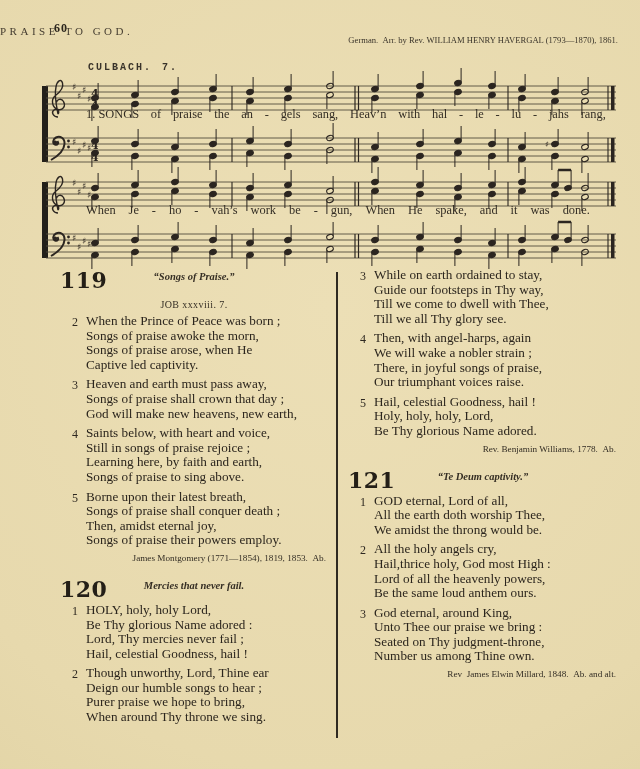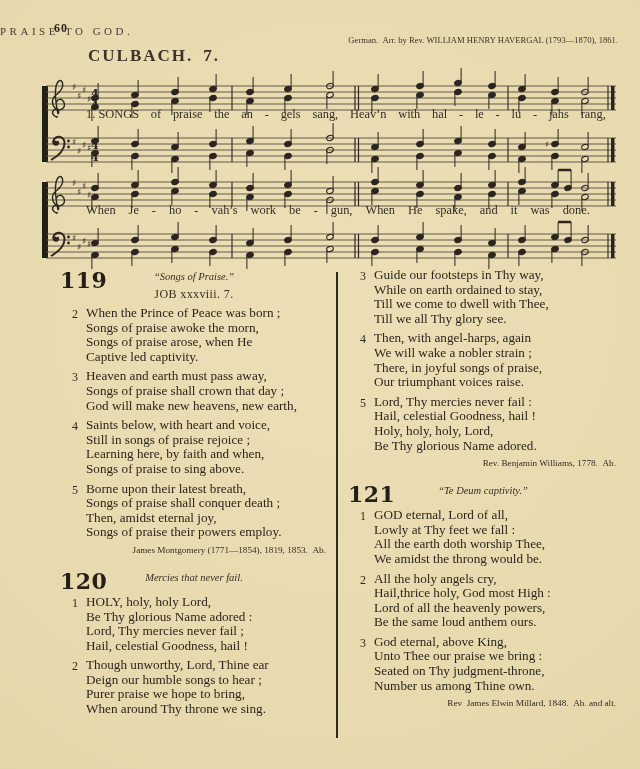--- a/index.html
+++ b/index.html
@@ -6,21 +6,21 @@
   body{width:640px;height:769px;overflow:hidden;}
   .page{
     position:relative;width:640px;height:769px;
     background:
       radial-gradient(ellipse 130% 110% at 52% 40%, #ecdfb6 0%, #e7d9ad 55%, #dbcd9c 100%);
     font-family:"Liberation Serif", serif;
     color:#2b251d;
   }
   .page-num{position:absolute;left:54px;top:21px;font-weight:bold;font-size:12px;letter-spacing:1px;color:#2a241c;}
   .running-header{position:absolute;top:25px;left:0;width:100%;font-size:11px;letter-spacing:3.5px;color:#453d30;}
-  .tune-name{position:absolute;left:88px;top:46px;font-family:Liberation Serif, serif;font-weight:bold;font-size:17px;letter-spacing:2px;color:#39332a;}
+  .tune-name{position:absolute;left:88px;top:62px;font-family:Liberation Mono, monospace;font-weight:bold;font-size:10px;letter-spacing:2px;color:#39332a;}
   .tune-name .meter{margin-left:10px;}
   .tune-attrib{position:absolute;right:22px;top:35px;font-size:8.6px;color:#3a342a;}
 
   svg.staff{position:absolute;left:42px;width:578px;height:60px;}
   #staff1{top:68px;} #staff2{top:120px;} #staff3{top:164px;} #staff4{top:216px;}
   .sys-block{position:absolute;left:42px;width:6px;background:#23201a;}
   #blk1{top:86px;height:76px;} #blk2{top:182px;height:76px;}
 
   .lyrics{position:absolute;left:86px;display:flex;justify-content:space-between;font-size:12.4px;color:#332d24;white-space:nowrap;}
   #lyr1{top:107px;width:520px;text-align:center;}
@@ -29,22 +29,22 @@
   .divider{position:absolute;left:336px;top:272px;width:1.5px;height:466px;background:#2f2a21;}
 
   .col{position:absolute;top:268px;}
   .col-left{left:60px;width:268px;}
   .col-right{left:348px;width:270px;}
 
   .hymn-head{position:relative;margin:2px 0 4px 0;min-height:26px;}
   .hymn-head.one-line{min-height:20px;margin-top:16px;}
   .hnum{position:absolute;left:0;top:-3px;font-family:"DejaVu Serif",serif;font-weight:bold;font-size:22px;color:#241f17;letter-spacing:0.5px;}
   .htitles{text-align:center;padding-top:1px;}
-  .htitle{font-style:italic;font-weight:normal;font-size:10.5px;color:#352e24;}
-  .href{font-size:12px;letter-spacing:0.4px;margin-top:5px;color:#352e24;}
+  .htitle{font-style:italic;font-weight:bold;font-size:10.5px;color:#352e24;}
+  .href{font-size:10px;letter-spacing:0.4px;margin-top:17px;color:#352e24;}
 
   .verse{display:flex;margin-bottom:5px;}
   .vnum{flex:0 0 18px;text-align:right;padding-right:8px;font-size:12px;padding-top:1px;color:#2e2820;}
   .vlines{flex:1;font-size:13.2px;line-height:14.6px;color:#2b251d;}
   .vlines span{display:block;}
 
   .attrib{text-align:right;font-size:9.2px;margin:2px 2px 6px 0;color:#332d24;}
 </style>
 </head>
 <body>
@@ -443,21 +443,21 @@
           <span>Heaven and earth must pass away,</span>
           <span>Songs of praise shall crown that day ;</span>
           <span>God will make new heavens, new earth,</span>
         </div>
     </div>
     <div class="verse">
       <span class="vnum">4</span>
       <div class="vlines">
           <span>Saints below, with heart and voice,</span>
           <span>Still in songs of praise rejoice ;</span>
-          <span>Learning here, by faith and when,</span>
+          <span>Learning here, by faith and earth,</span>
           <span>Songs of praise to sing above.</span>
         </div>
     </div>
     <div class="verse">
       <span class="vnum">5</span>
       <div class="vlines">
           <span>Borne upon their latest breath,</span>
           <span>Songs of praise shall conquer death ;</span>
           <span>Then, amidst eternal joy,</span>
           <span>Songs of praise their powers employ.</span>
@@ -491,76 +491,74 @@
           <span>When around Thy throne we sing.</span>
         </div>
     </div>
   </div>
 
   <div class="col col-right">
 
     <div class="verse">
       <span class="vnum">3</span>
       <div class="vlines">
+          <span>While on earth ordained to stay,</span>
           <span>Guide our footsteps in Thy way,</span>
-          <span>While on earth ordained to stay,</span>
           <span>Till we come to dwell with Thee,</span>
           <span>Till we all Thy glory see.</span>
         </div>
     </div>
     <div class="verse">
       <span class="vnum">4</span>
       <div class="vlines">
           <span>Then, with angel-harps, again</span>
           <span>We will wake a nobler strain ;</span>
           <span>There, in joyful songs of praise,</span>
           <span>Our triumphant voices raise.</span>
         </div>
     </div>
     <div class="verse">
       <span class="vnum">5</span>
       <div class="vlines">
-          <span>Lord, Thy mercies never fail :</span>
           <span>Hail, celestial Goodness, hail !</span>
           <span>Holy, holy, holy, Lord,</span>
           <span>Be Thy glorious Name adored.</span>
         </div>
     </div>
 
     <div class="attrib">Rev. Benjamin Williams, 1778. Ab.</div>
 
     <div class="hymn-head one-line">
       <span class="hnum">121</span>
       <div class="htitles">
         <div class="htitle">“Te Deum captivity.”</div>
       </div>
     </div>
 
     <div class="verse">
       <span class="vnum">1</span>
       <div class="vlines">
           <span>GOD eternal, Lord of all,</span>
-          <span>Lowly at Thy feet we fall :</span>
           <span>All the earth doth worship Thee,</span>
           <span>We amidst the throng would be.</span>
         </div>
     </div>
     <div class="verse">
       <span class="vnum">2</span>
       <div class="vlines">
           <span>All the holy angels cry,</span>
           <span>Hail,thrice holy, God most High :</span>
           <span>Lord of all the heavenly powers,</span>
           <span>Be the same loud anthem ours.</span>
         </div>
     </div>
     <div class="verse">
       <span class="vnum">3</span>
       <div class="vlines">
-          <span>God eternal, above King,</span>
+          <span>God eternal, around King,</span>
           <span>Unto Thee our praise we bring :</span>
           <span>Seated on Thy judgment-throne,</span>
           <span>Number us among Thine own.</span>
         </div>
     </div>
 
     <div class="attrib">Rev James Elwin Millard, 1848. Ab. and alt.</div>
   </div>
 </div>
 

